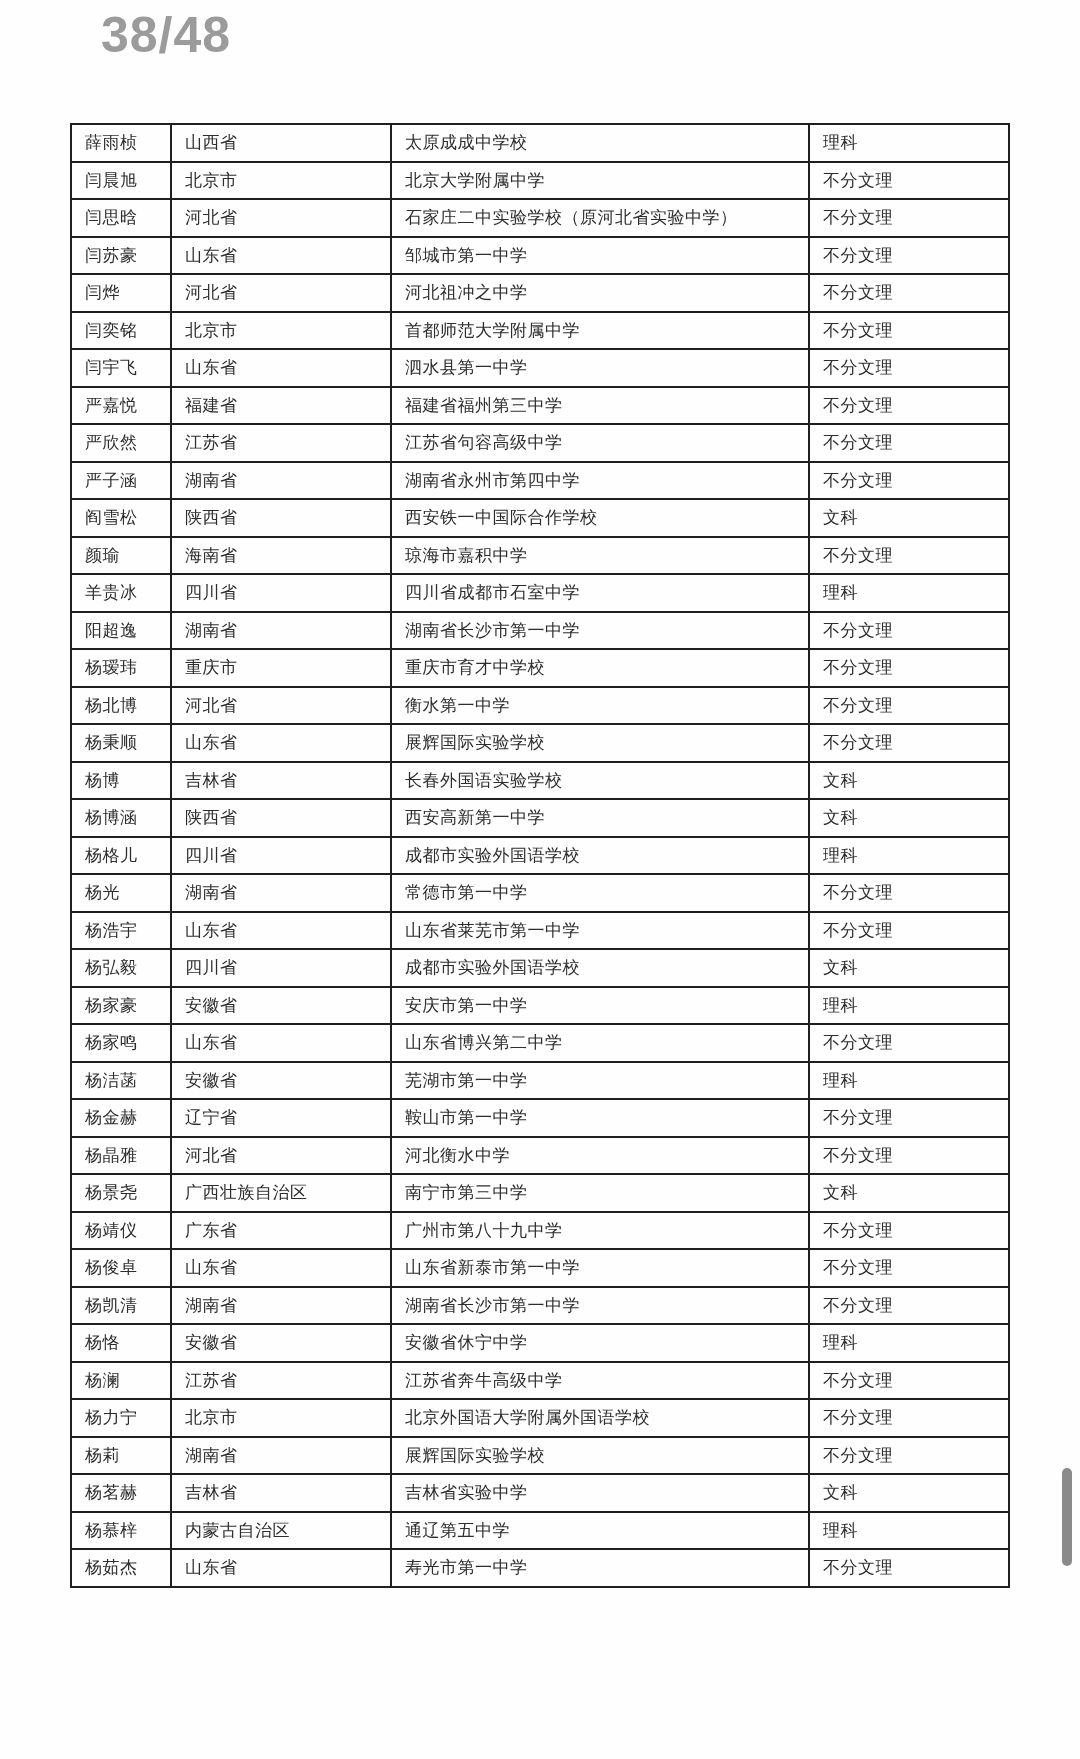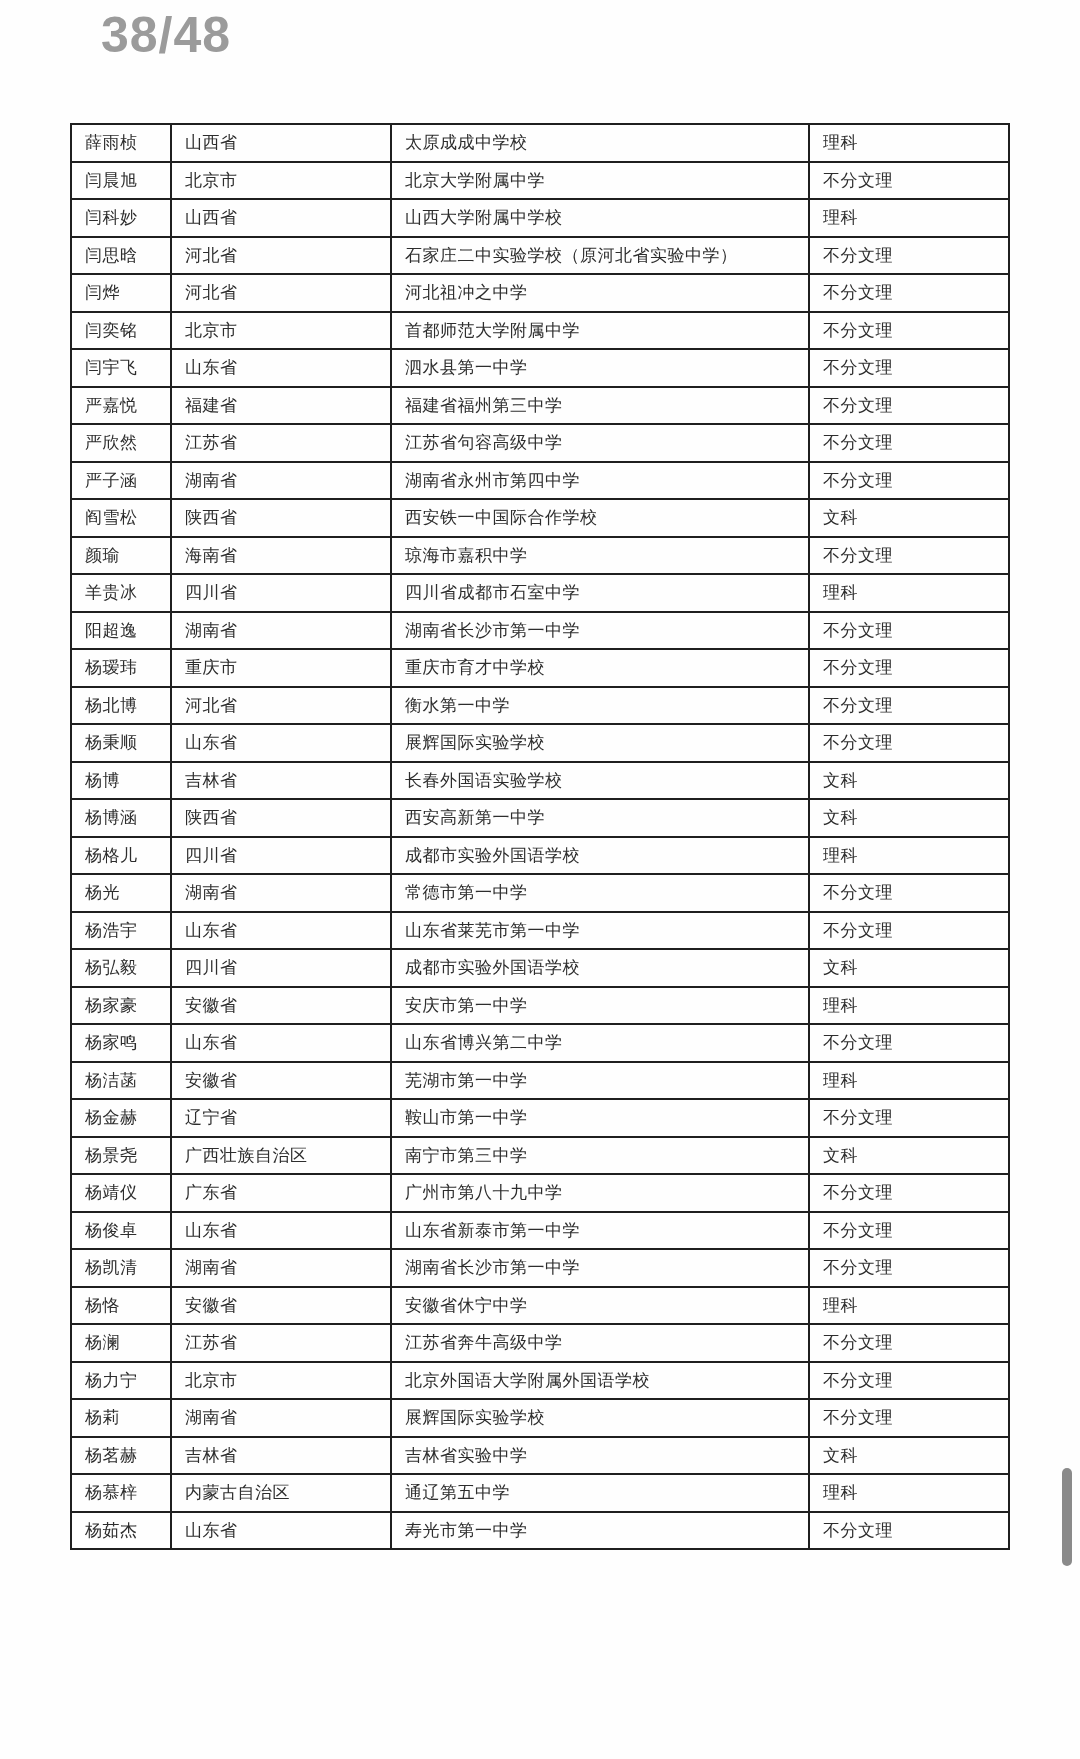--- a/index.html
+++ b/index.html
@@ -77,34 +77,34 @@
           <td>理科</td>
         </tr>
 
         <tr>
           <td>闫晨旭</td>
           <td>北京市</td>
           <td>北京大学附属中学</td>
           <td>不分文理</td>
         </tr>
 
-        <tr>
-          <td>闫科妙</td>
-          <td>山西省</td>
-          <td>山西大学附属中学校</td>
-          <td>理科</td>
-        </tr>
 
         <tr>
           <td>闫思晗</td>
           <td>河北省</td>
           <td>石家庄二中实验学校（原河北省实验中学）</td>
           <td>不分文理</td>
         </tr>
 
+        <tr>
+          <td>闫苏豪</td>
+          <td>山东省</td>
+          <td>邹城市第一中学</td>
+          <td>不分文理</td>
+        </tr>
 
         <tr>
           <td>闫烨</td>
           <td>河北省</td>
           <td>河北祖冲之中学</td>
           <td>不分文理</td>
         </tr>
 
         <tr>
           <td>闫奕铭</td>
@@ -254,20 +254,26 @@
           <td>理科</td>
         </tr>
 
         <tr>
           <td>杨金赫</td>
           <td>辽宁省</td>
           <td>鞍山市第一中学</td>
           <td>不分文理</td>
         </tr>
 
+        <tr>
+          <td>杨晶雅</td>
+          <td>河北省</td>
+          <td>河北衡水中学</td>
+          <td>不分文理</td>
+        </tr>
 
         <tr>
           <td>杨景尧</td>
           <td>广西壮族自治区</td>
           <td>南宁市第三中学</td>
           <td>文科</td>
         </tr>
 
         <tr>
           <td>杨靖仪</td>

